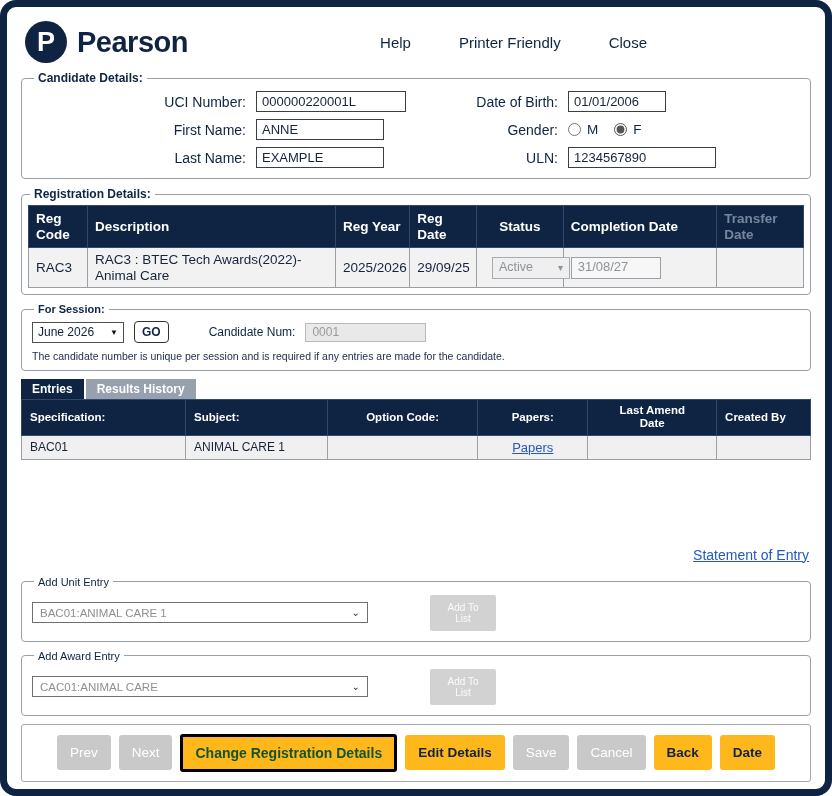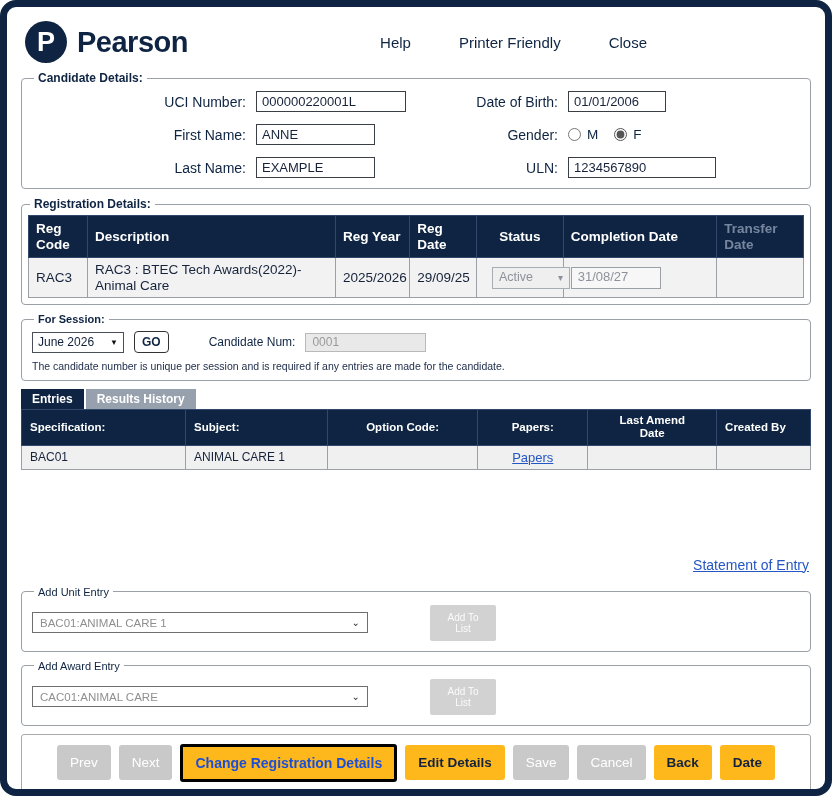--- a/index.html
+++ b/index.html
@@ -17,24 +17,24 @@
   .logo{width:42px;height:42px;border-radius:50%;background:var(--navy);color:#fff;display:flex;align-items:center;justify-content:center;font-weight:700;font-size:27px;flex:none;}
   .brand{font-size:29px;font-weight:700;color:var(--navy);margin-left:10px;letter-spacing:-0.5px;}
   .nav{margin-left:auto;margin-right:160px;display:flex;gap:48px;font-size:15px;color:var(--navy);}
   .nav span{cursor:pointer;white-space:nowrap;}
 
   fieldset{border:1px solid var(--grayborder);border-radius:4px;margin:0 4px 8px;padding:4px 10px 8px;}
   legend{font-size:12px;font-weight:700;color:var(--navy);padding:0 4px;margin-left:2px;}
   legend.thin{font-weight:400;font-size:11px;}
 
   
-  .cgrid{display:grid;grid-template-columns:224px 196px 116px 1fr;row-gap:12px;align-items:center;font-size:14px;color:var(--navy);padding:2px 0;}
+  .cgrid{display:grid;grid-template-columns:224px 196px 116px 1fr;row-gap:7px;align-items:center;font-size:14px;color:var(--navy);padding:2px 0;}
   .lbl{text-align:right;padding-right:10px;}
   input.txt{border:1px solid #3a3f46;height:21px;font-size:13px;color:#16233b;padding:1px 5px;font-family:inherit;background:#fff;}
-  .w150{width:150px}.w128{width:119px}.w98{width:98px}.w148{width:148px}
+  .w150{width:150px}.w128{width:128px}.w98{width:98px}.w148{width:148px}
   .gender{display:flex;align-items:center;gap:4px;font-size:13.5px;}
   .gender input{accent-color:#555;width:13px;height:13px;margin:0 2px 0 0;}
   .gender .gap{width:8px;}
 
   
   table{border-collapse:collapse;width:100%;table-layout:fixed;}
   .regtbl th{background:var(--navy);color:#fff;font-size:13.5px;font-weight:700;text-align:left;padding:5px 7px;border:1px solid #31476b;line-height:1.15;}
   .regtbl th.muted{color:#76869f;}
   .regtbl td{background:#f2f2f2;color:#16233b;font-size:13.5px;padding:4px 7px;border:1px solid var(--grayborder);line-height:1.15;vertical-align:middle;}
   .sel-dis{display:inline-flex;align-items:center;justify-content:space-between;border:1px solid #a7adb5;background:#efefef;color:#8d9199;font-size:12.5px;padding:2px 6px;width:78px;height:22px;margin-left:8px;}
@@ -70,21 +70,21 @@
   .addrow{display:flex;align-items:center;gap:14px;padding:3px 0 2px;}
   .sel-wide{display:inline-flex;align-items:center;justify-content:space-between;width:336px;border:1px solid #6f6f6f;color:#8f8f8f;font-size:11.5px;height:21px;padding:5px 7px;background:#fff;}
   .sel-wide .ar{color:#333;font-size:10px;}
   .btn-gray-sm{background:#d2d2d2;color:#fbfbfb;border:none;font-size:10px;padding:0 10px;height:36px;width:66px;border-radius:2px;font-family:inherit;margin-left:48px;}
 
   
   .footer-box{border:1px solid #a9a9a9;border-radius:3px;margin:2px 4px 0;height:58px;display:flex;align-items:center;justify-content:center;gap:8px;}
   .btn{font-family:inherit;font-size:13.5px;border:none;border-radius:3px;padding:10px 13px;cursor:pointer;white-space:nowrap;}
   .btn-gray{background:#c9c9c9;color:#fff;}
   .btn-amber{background:var(--amber);color:#13233f;font-weight:600;}
-  .btn-change{background:var(--amber);color:#1d4ed8;font-weight:700;border:3px solid #000;padding:8px 12px;font-size:14px;}
+  .btn-change{background:var(--amber);color:#14532d;font-weight:700;border:3px solid #000;padding:8px 12px;font-size:14px;}
 </style>
 </head>
 <body>
 
 <div class="frame">
 
   <div class="hdr">
     <div class="logo">
         <span>P</span>
       </div>

